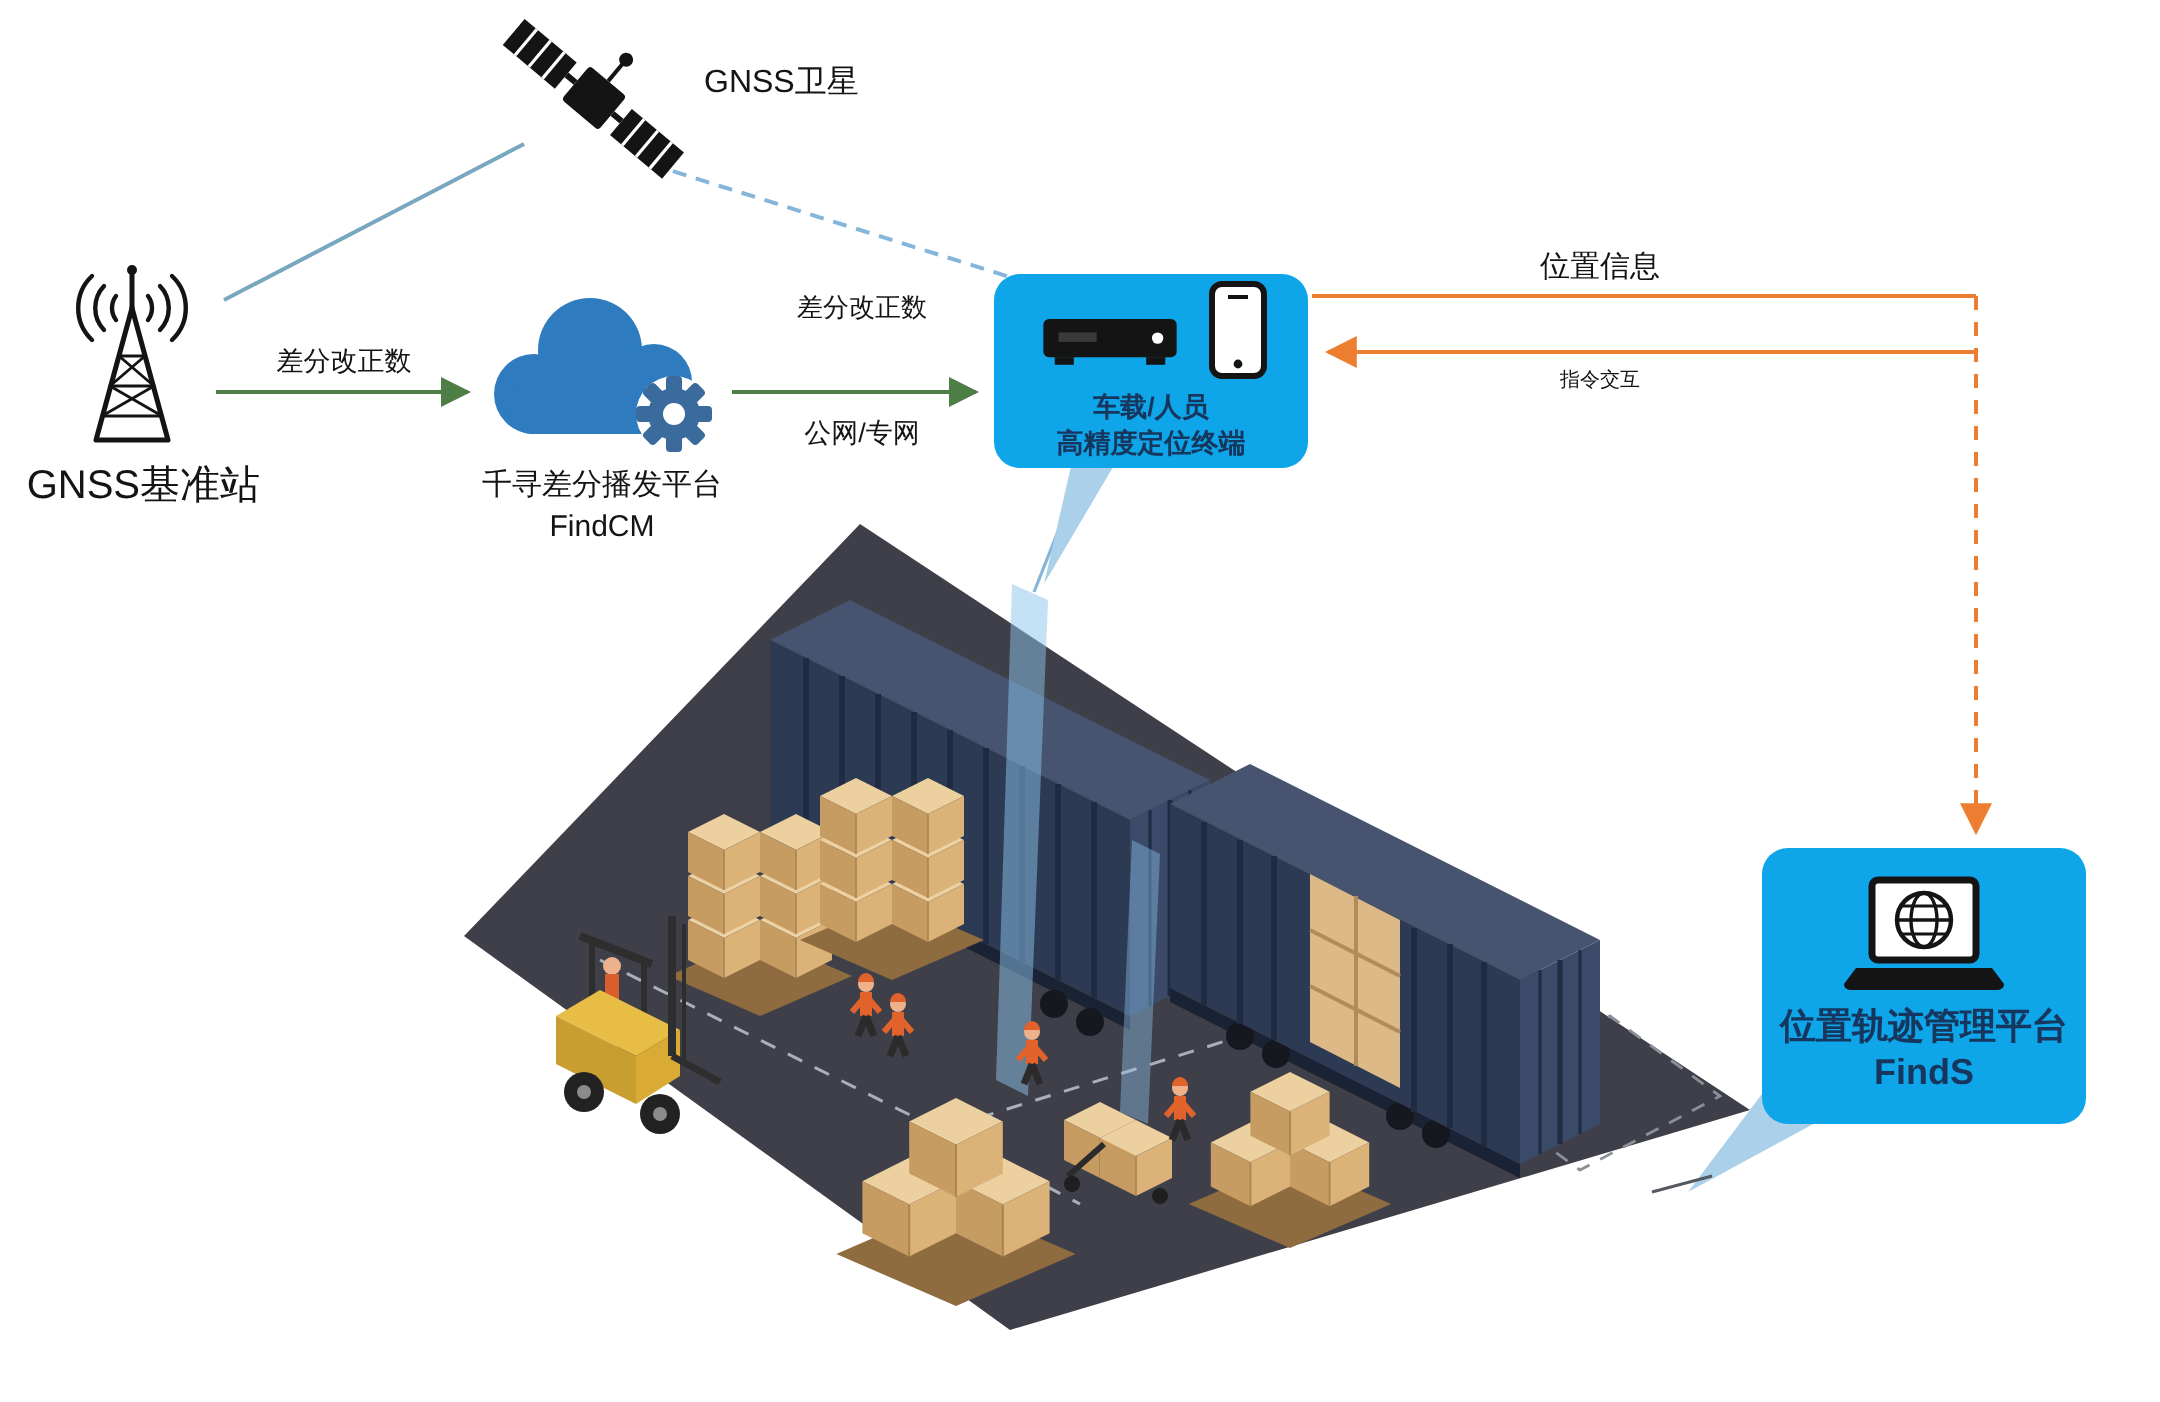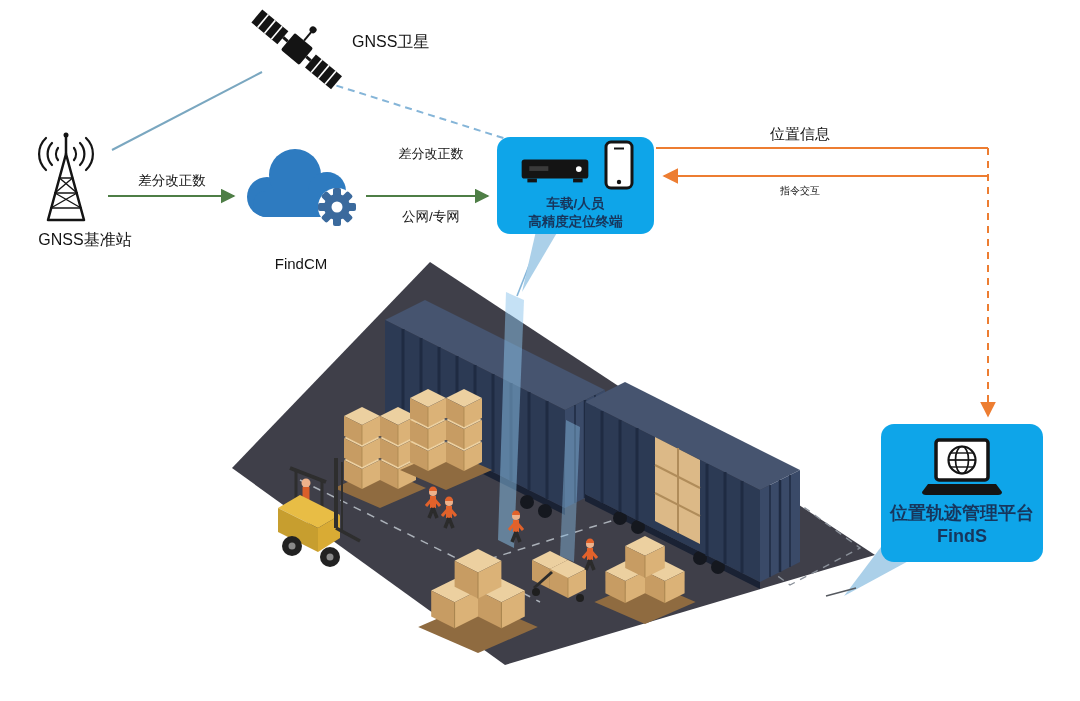--- a/index.html
+++ b/index.html
@@ -265,24 +265,25 @@
       <line x1="30.5" y1="15" x2="53.5" y2="15" stroke="#141414" stroke-width="1.4"></line>
       <line x1="30.5" y1="29" x2="53.5" y2="29" stroke="#141414" stroke-width="1.4"></line>
       <path d="M8,46 H76 L82,54 Q82,57 78,57 H6 Q2,57 2,54 Z" fill="#141414"></path>
     </svg>
     <div class="box-label big">位置轨迹管理平台</div>
     <div class="box-label big">FindS</div>
   </div>
 
   <div class="lbl" style="left:352px;top:32px;font-size:16px;">GNSS卫星</div>
 
-  <div class="lbl center" style="left:24px;top:230px;width:122px;font-size:16px;">GNSS基准站</div>
+  <div class="lbl center" style="left:8px;top:230px;width:122px;font-size:20px;text-align:right;">GNSS基准站</div>
 
   <div class="lbl center" style="left:116px;top:172px;width:112px;font-size:13.5px;">差分改正数</div>
 
+  <div class="lbl center" style="left:222px;top:233px;width:158px;font-size:15px;">千寻差分播发平台</div>
   <div class="lbl center" style="left:222px;top:254px;width:158px;font-size:15px;text-align:center;">FindCM</div>
 
   <div class="lbl center" style="left:380px;top:146px;width:102px;font-size:13px;">差分改正数</div>
   <div class="lbl center" style="left:380px;top:168px;width:102px;font-size:13.5px;margin-top:40px;">公网/专网</div>
 
   <div class="lbl center" style="left:730px;top:124px;width:140px;font-size:15px;">位置信息</div>
   <div class="lbl center" style="left:730px;top:184px;width:140px;font-size:10px;text-align:center;">指令交互</div>
 
 </div>
 

